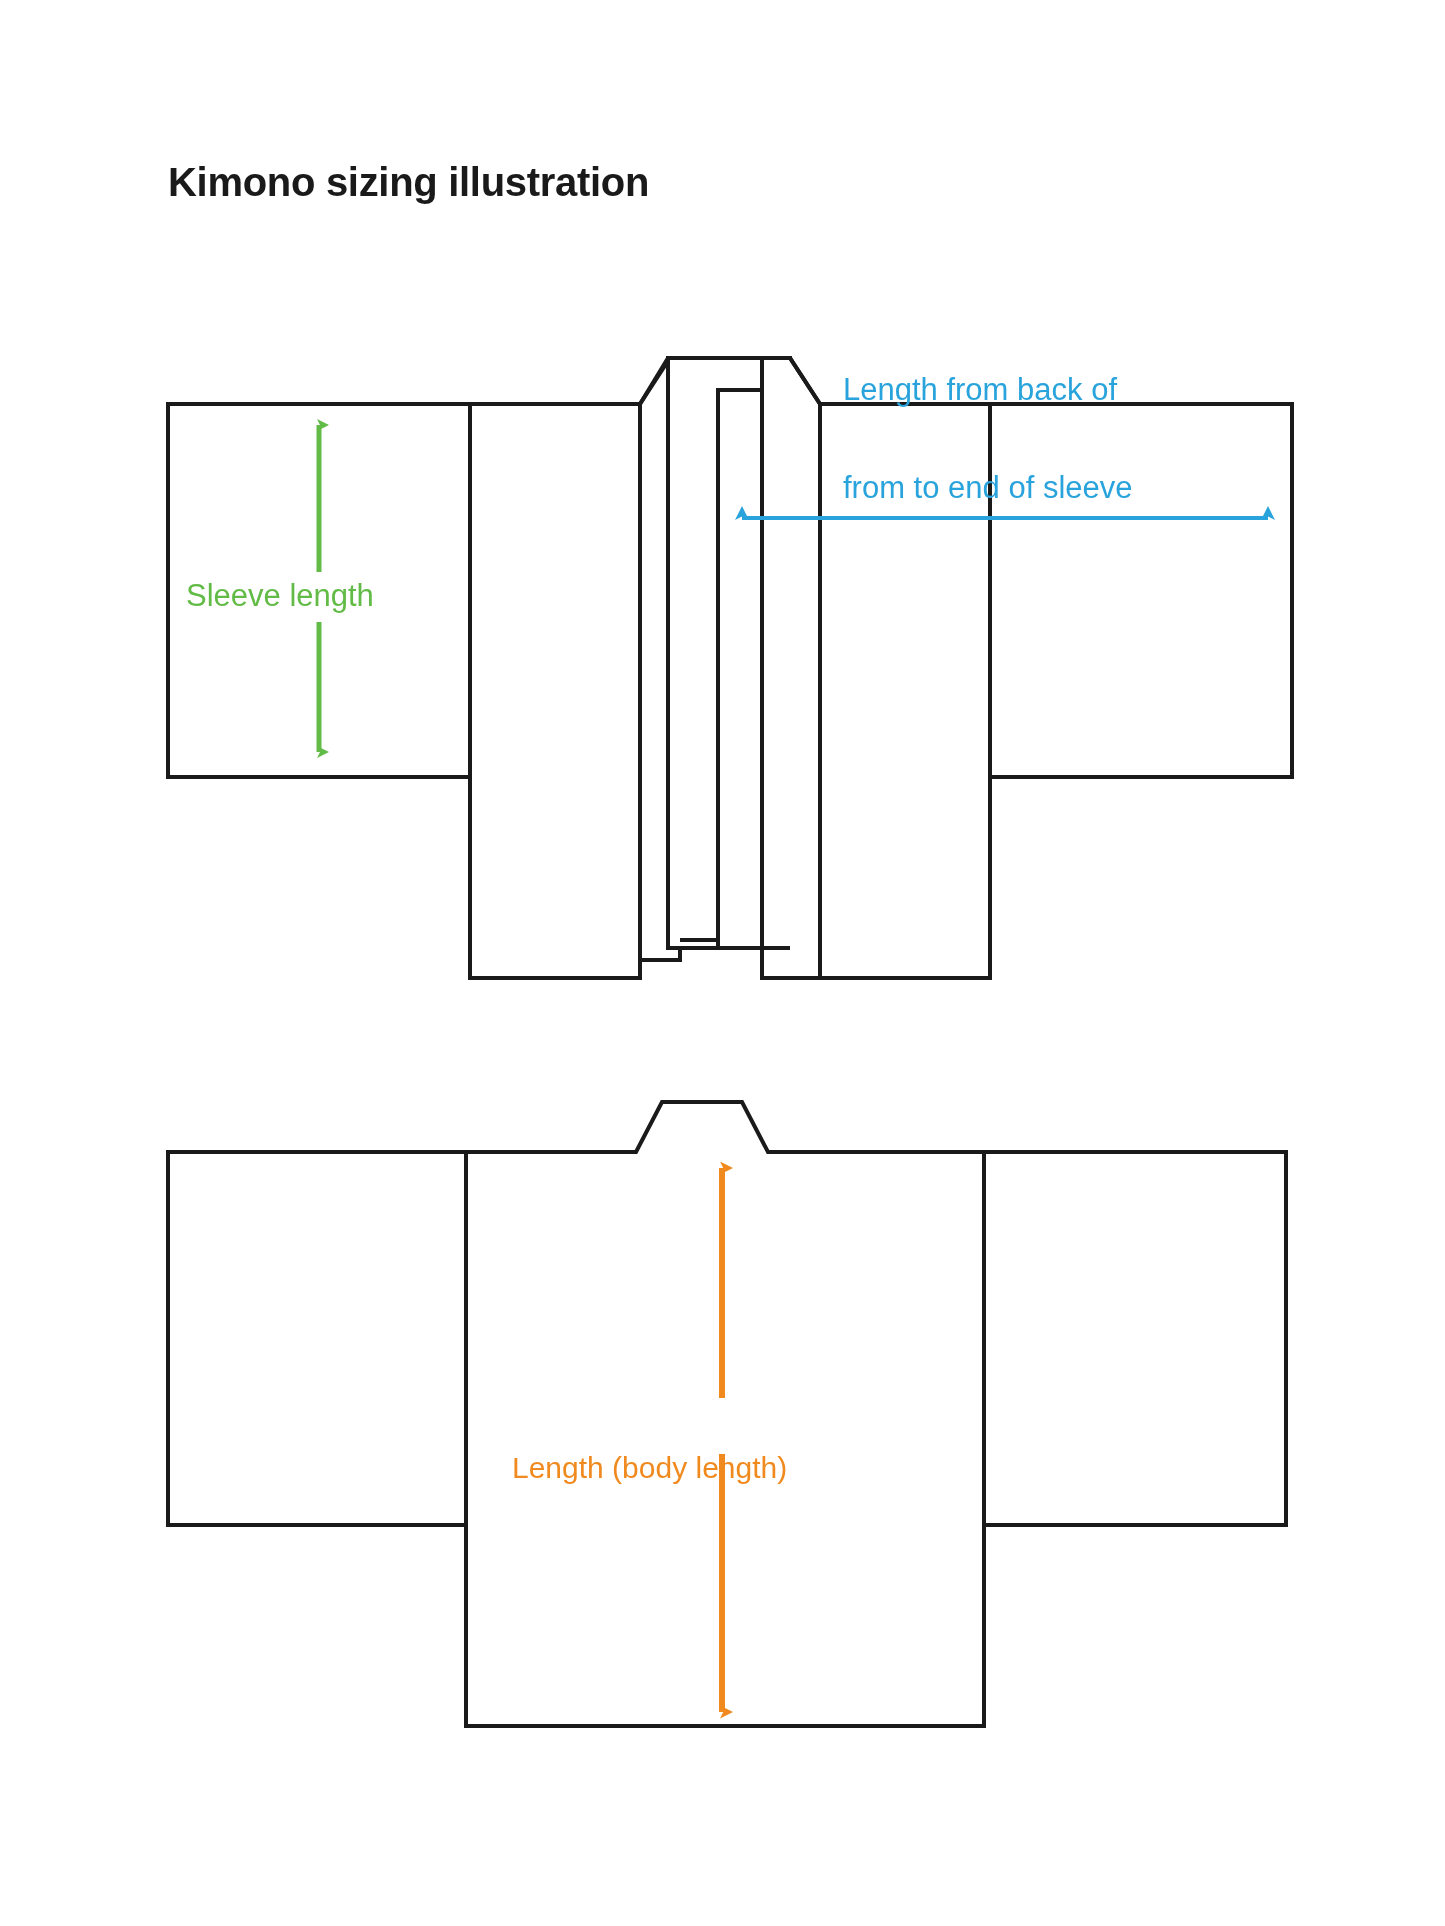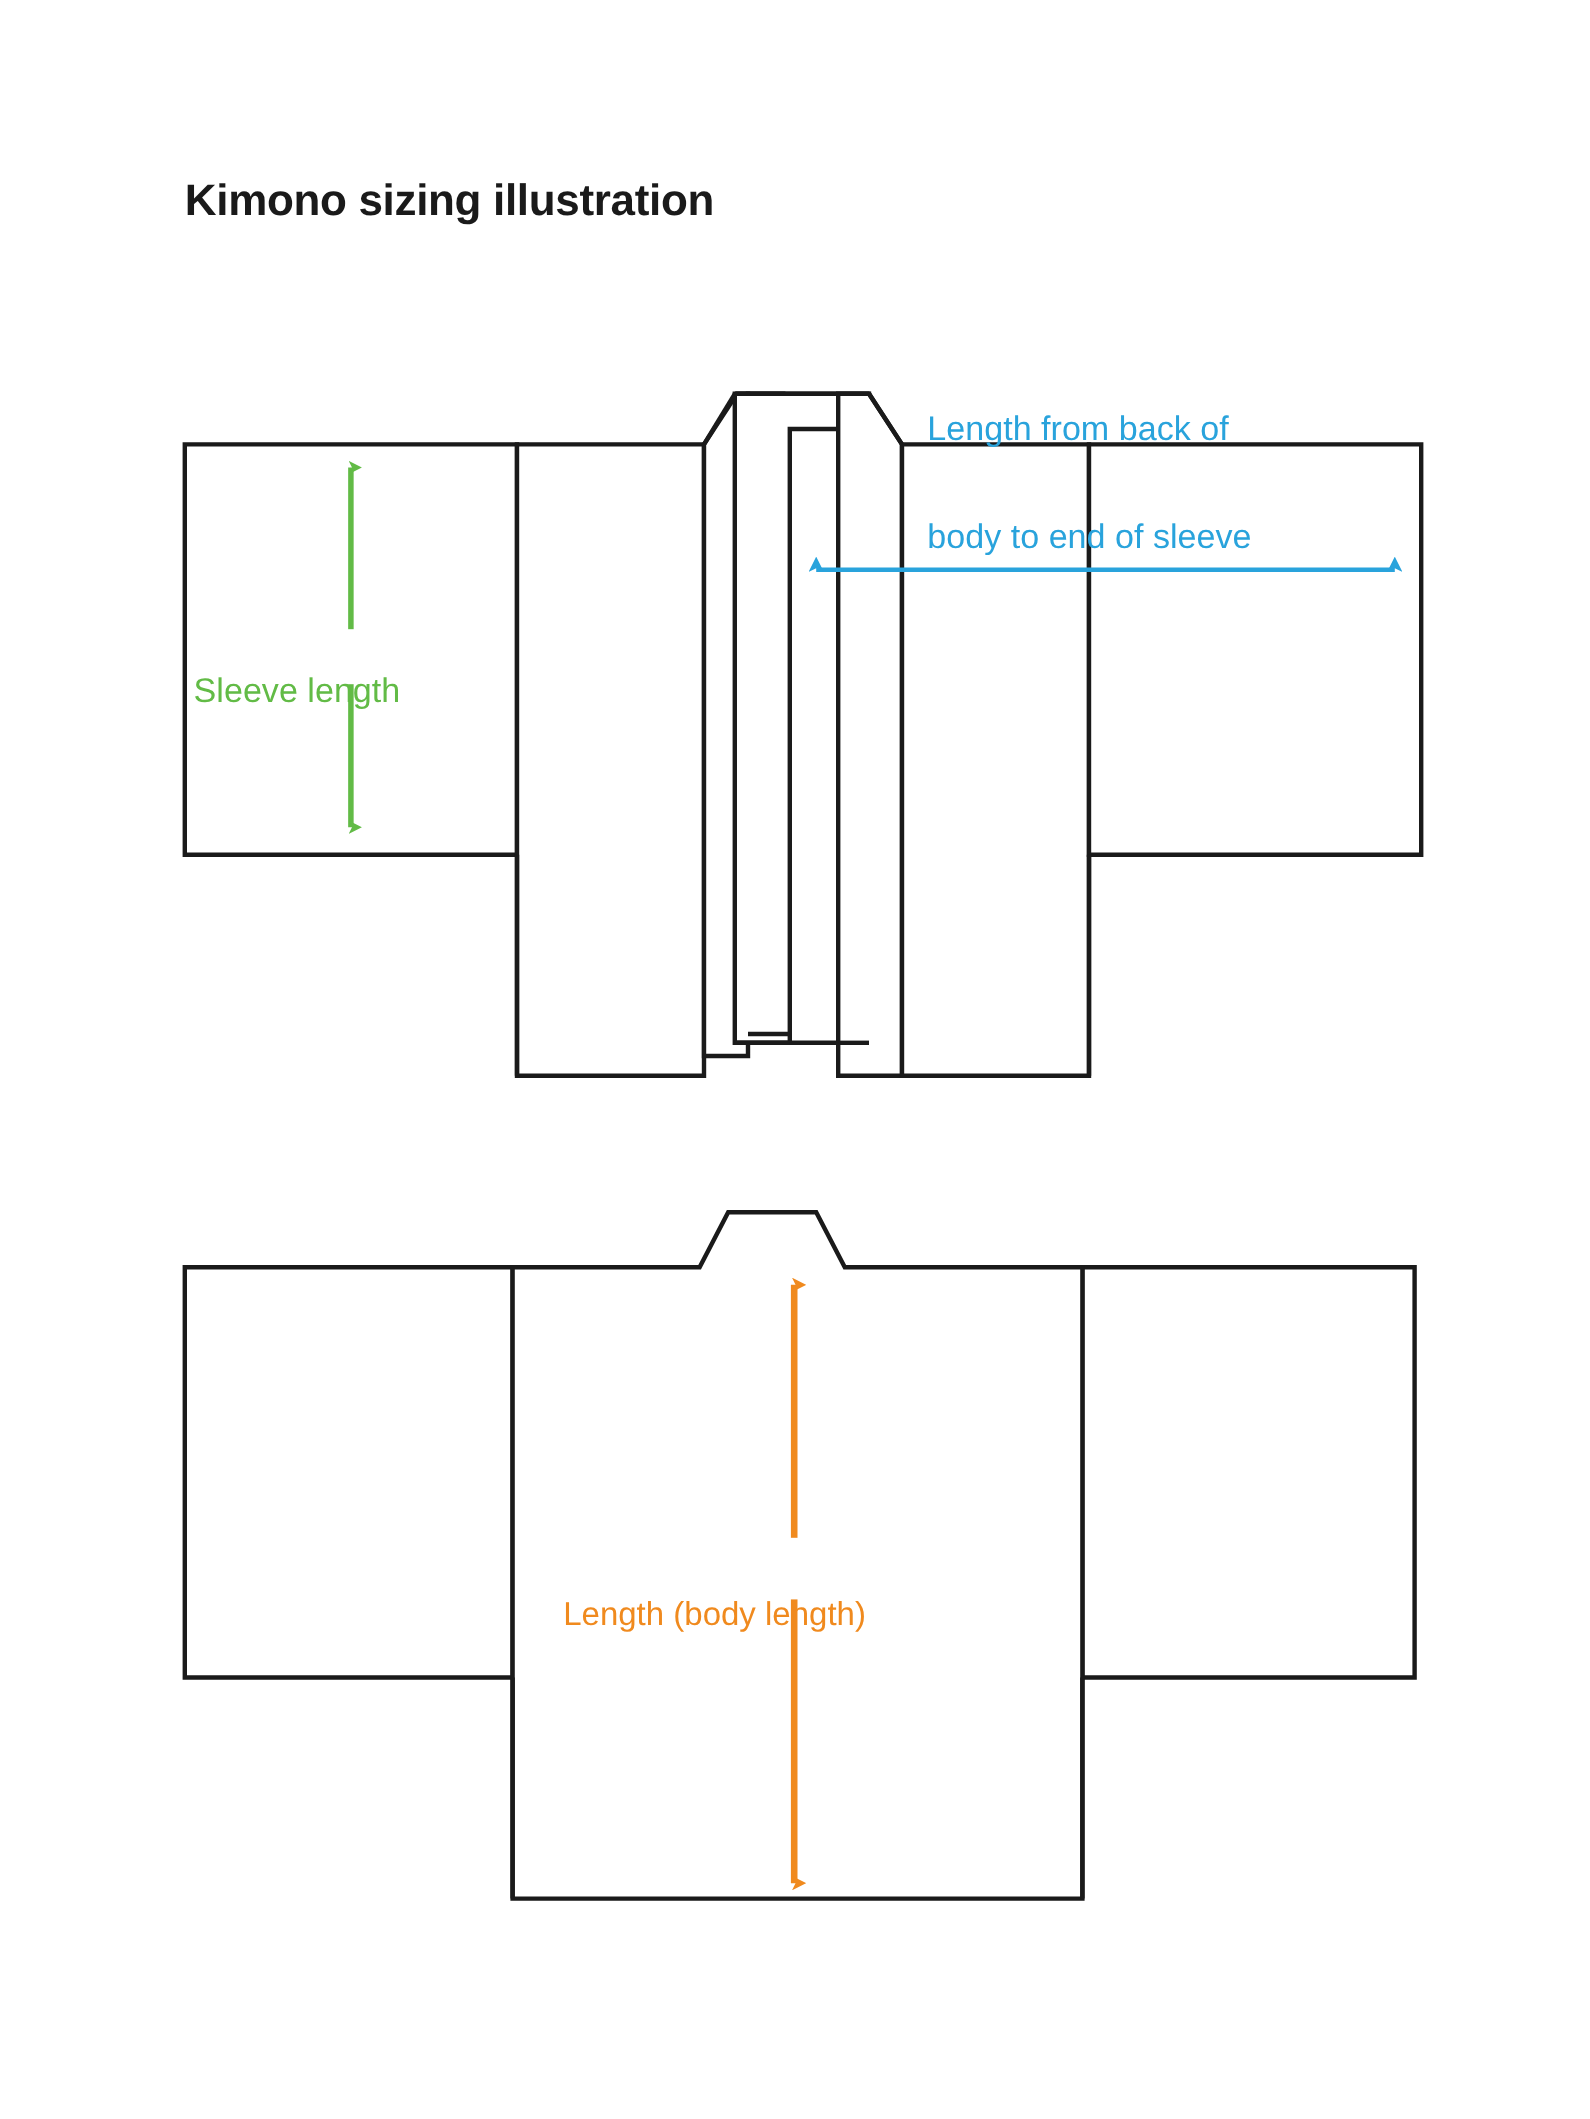--- a/index.html
+++ b/index.html
@@ -30,25 +30,24 @@
     letter-spacing: -0.3px;
     white-space: nowrap;
   }
   .label {
     position: absolute;
     font-weight: normal;
     white-space: pre;
     line-height: 1.06;
   }
   .label-sleeve {
-    left: 176px;
+    left: 186px;
     top: 580px;
     font-size: 31px;
     color: #62bb46;
-    margin-top: 32px;
   }
   .label-neck {
     left: 843px;
     top: 308px;
     font-size: 31px;
     color: #29a3dc;
     text-align: left;
   }
   .label-body {
     left: 512px;
@@ -154,18 +153,18 @@
 
     <rect x="500" y="1398" width="450" height="56" fill="#ffffff"></rect>
 
     <rect x="170" y="572" width="290" height="50" fill="#ffffff"></rect>
   </svg>
 
   <div class="label label-sleeve">Sleeve length</div>
 
   <div class="label label-neck">
     <div>Length from back of</div>
-    <div>body to end of sleeve</div>
+    <div>from to end of sleeve</div>
   </div>
 
   <div class="label label-body">Length (body length)</div>
 
 </div>
 
 </body></html>

